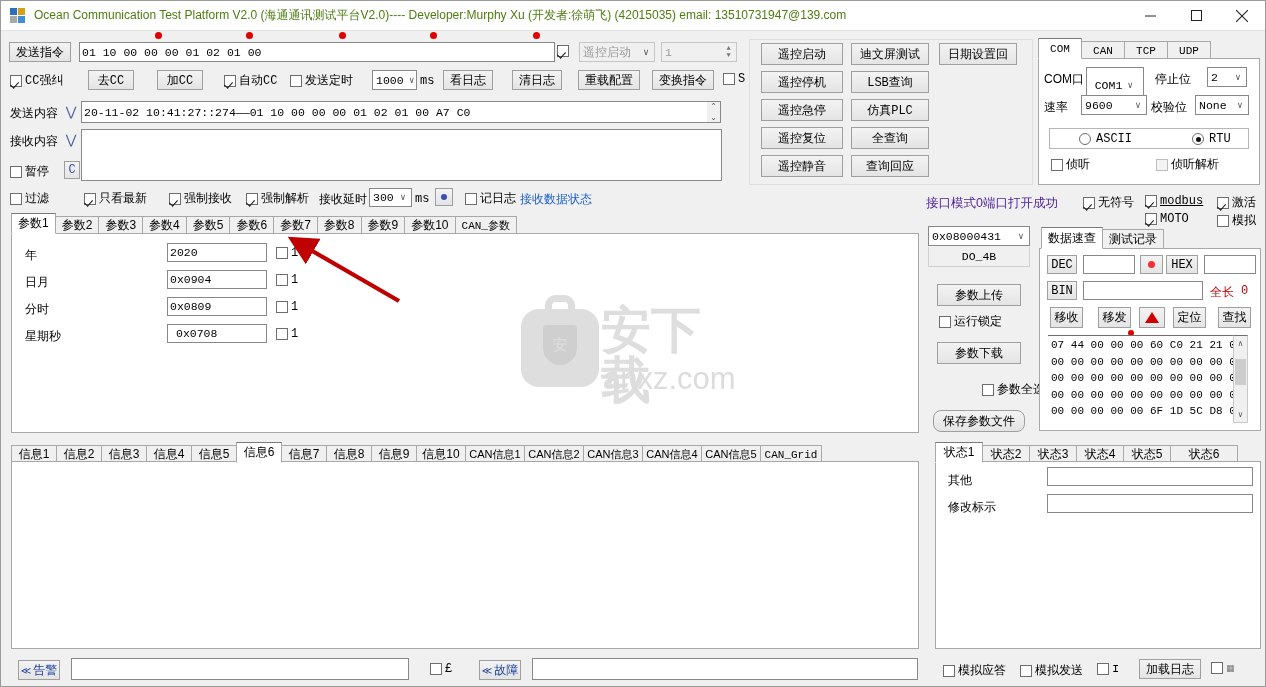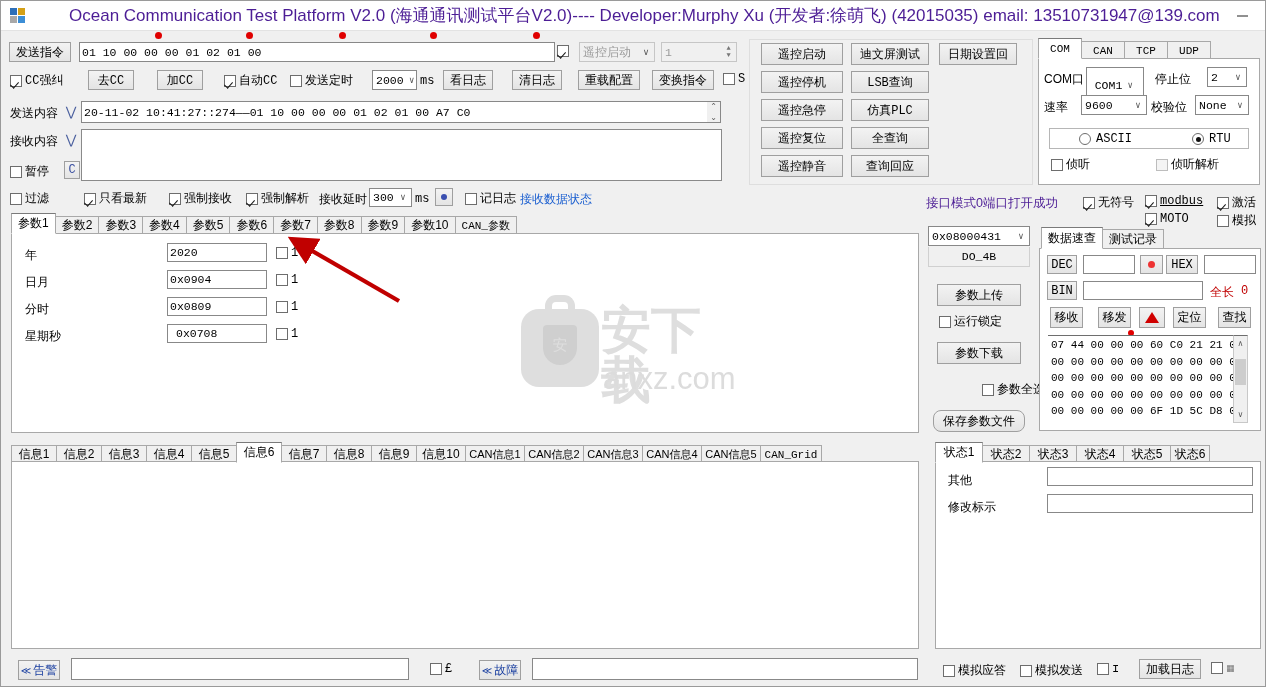--- a/index.html
+++ b/index.html
@@ -29,23 +29,22 @@
     position: relative; flex: none;
   }
   .title-icon i {
     position: absolute; display: block;
   }
   .ti-a { left:0; top:0; width:7px; height:7px; background:#2d6fb8; }
   .ti-b { left:8px; top:0; width:7px; height:7px; background:#d4a017; }
   .ti-c { left:0; top:8px; width:7px; height:7px; background:#a8a8a8; }
   .ti-d { left:8px; top:8px; width:7px; height:7px; background:#3c8ed6; }
   .title-text {
-    font-size: 17px; color: #4c1d95; white-space: nowrap;
+    font-size: 12px; color: #4d7c0f; white-space: nowrap;
     font-family: "Liberation Sans", sans-serif;
-    margin-left: 35px;
   }
   .win-btns { margin-left: auto; display: flex; height: 30px; }
   .win-btn {
     width: 46px; height: 30px; display: flex; align-items: center;
     justify-content: center; font-size: 13px; color: #222;
   }
   .win-btn svg { display:block; }
 
   
   .dot {
@@ -263,21 +262,21 @@
   </div>
   <span class="cb checked" style="position:absolute;left:223px;top:71px;">
     <span class="box"></span>
     <span class="lbl mono">自动CC</span>
   </span>
   <span class="cb" style="position:absolute;left:289px;top:71px;">
     <span class="box"></span>
     <span class="lbl">发送定时</span>
   </span>
   <div class="combo" style="position:absolute;left:371px;top:69px;width:45px;height:20px;">
-    <span>2000</span>
+    <span>1000</span>
     <span class="arw">∨</span>
   </div>
   <span class="lbl mono" style="position:absolute;left:419px;top:73px;">ms</span>
   <div class="btn" style="position:absolute;left:442px;top:69px;width:50px;height:20px;">
     <span>看日志</span>
   </div>
   <div class="btn" style="position:absolute;left:511px;top:69px;width:50px;height:20px;">
     <span>清日志</span>
   </div>
   <div class="btn" style="position:absolute;left:577px;top:69px;width:62px;height:20px;">
@@ -704,21 +703,21 @@
       </div>
     <div class="tab" style="width:48px;">
         <span>状态3</span>
       </div>
     <div class="tab" style="width:48px;">
         <span>状态4</span>
       </div>
     <div class="tab" style="width:48px;">
         <span>状态5</span>
       </div>
-    <div class="tab" style="width:40px;text-align:right;">
+    <div class="tab" style="width:68px;text-align:right;">
         <span>状态6</span>
       </div>
   </div>
   <div style="position:absolute;left:934px;top:460px;width:326px;height:188px;background:#fff;border:1px solid #a8a8a8;"></div>
 
   <span class="lbl" style="position:absolute;left:947px;top:471px;">其他</span>
   <div class="tf" style="position:absolute;left:1046px;top:466px;width:206px;height:19px;">
       <span></span>
     </div>
   <span class="lbl" style="position:absolute;left:947px;top:498px;">修改标示</span>

